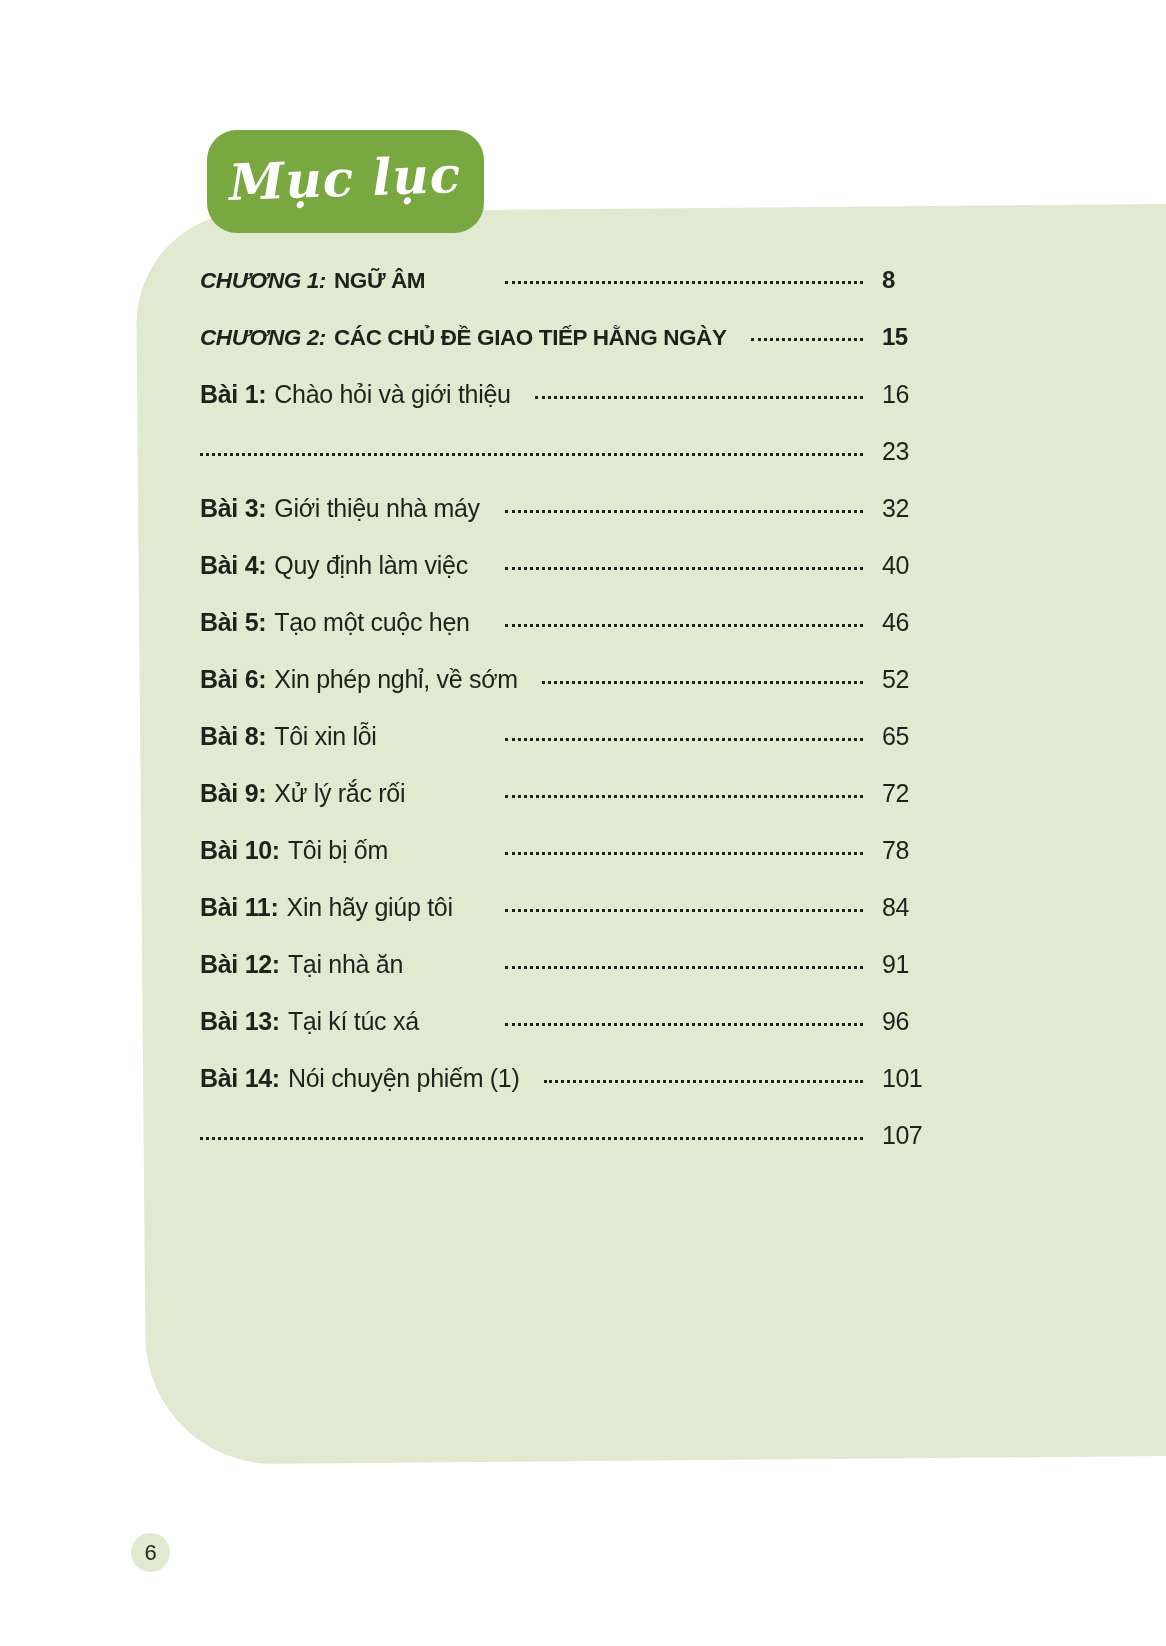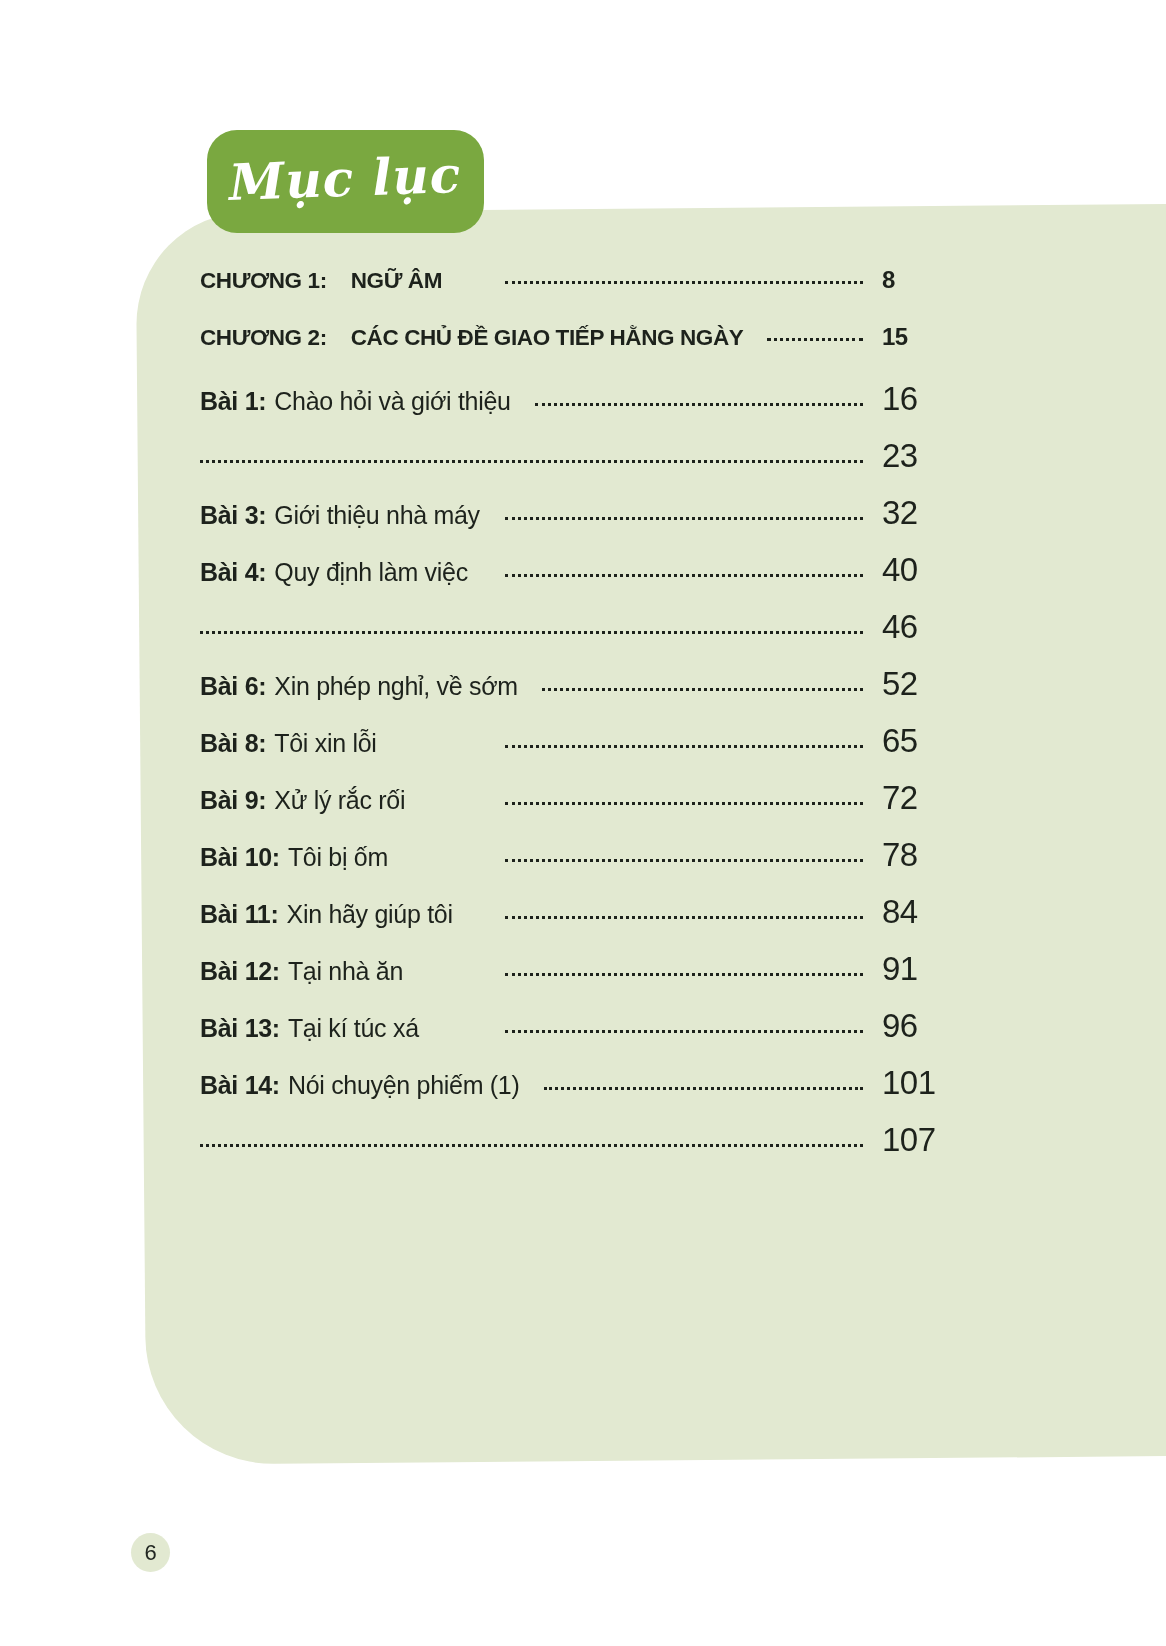--- a/index.html
+++ b/index.html
@@ -82,31 +82,31 @@
     font-weight: bold;
     margin-right: 8px;
     letter-spacing: -0.3px;
   }
   .toc-row.lesson .title { letter-spacing: -0.3px; text-align: center; }
   .toc-row.chapter .row-text {
     font-weight: bold;
     font-size: 22.5px;
     letter-spacing: -0.4px;
   }
-  .toc-row.chapter .prefix { margin-right: 24px; }
+  .toc-row.chapter .prefix { margin-right: 8px; font-style: italic; }
   .leader {
     flex: 1;
     min-width: 60px;
     border-bottom: 3px dotted #1d221c;
     transform: translateY(-4px);
   }
   .pagenum {
     width: 60px;
     margin-left: 19px;
-    font-size: 33px;
+    font-size: 25px;
     text-align: left;
     letter-spacing: -0.5px;
     flex: none;
   }
   .toc-row.chapter .pagenum { font-weight: bold; font-size: 24px; }
   
   .footer-bubble {
     position: absolute;
     left: 131px;
     top: 1533px;
@@ -182,20 +182,23 @@
     <div class="row-main">
       <span class="row-text">
         <span class="prefix">Bài 4:</span><span class="title">Quy định làm việc</span>
       </span>
       <span class="leader"></span>
     </div>
     <span class="pagenum">40</span>
   </div>
       <div class="toc-row lesson">
     <div class="row-main">
+      <span class="row-text">
+        <span class="prefix">Bài 5:</span><span class="title">Tạo một cuộc hẹn</span>
+      </span>
       <span class="leader"></span>
     </div>
     <span class="pagenum">46</span>
   </div>
       <div class="toc-row lesson">
     <div class="row-main">
       <span class="row-text">
         <span class="prefix">Bài 6:</span><span class="title">Xin phép nghỉ, về sớm</span>
       </span>
       <span class="leader"></span>

